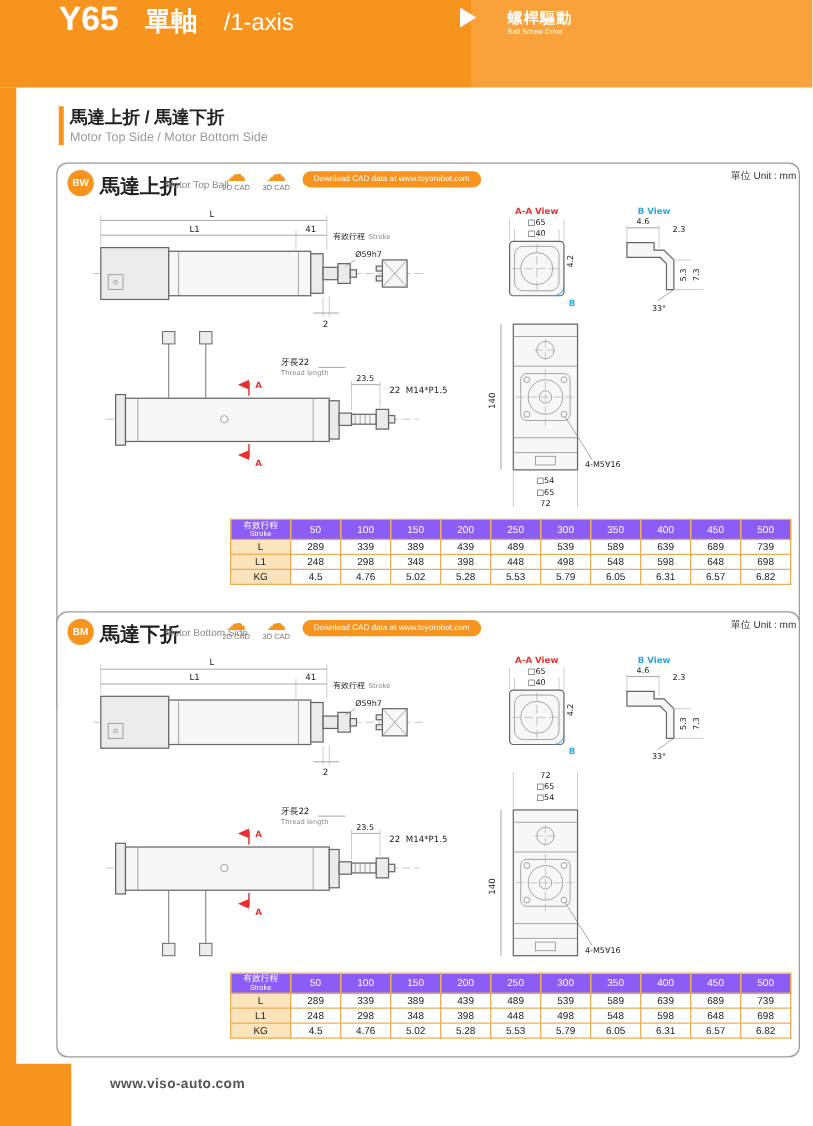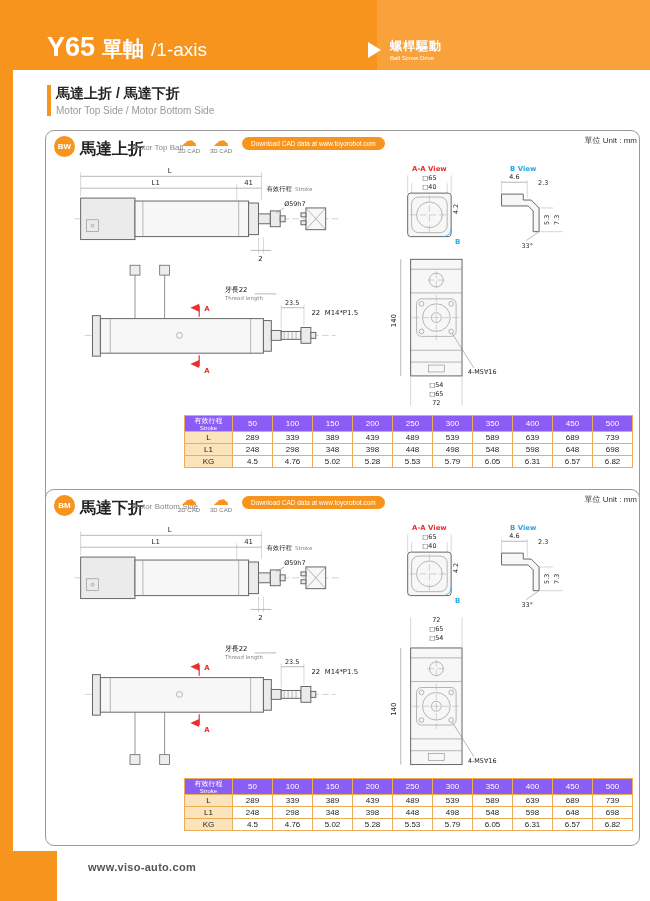--- a/index.html
+++ b/index.html
@@ -3,25 +3,25 @@
 <meta charset="utf-8">
 <style>
   *{margin:0;padding:0;box-sizing:border-box}
   body{background:#ffffff}
   .page{position:relative;width:650px;height:901px;background:#fff;overflow:hidden;
         font-family:"Liberation Sans","DejaVu Sans",sans-serif}
 
   
   .topbar{position:absolute;left:0;top:0;width:650px;height:70px;
           background:linear-gradient(90deg,#F7941E 0 58%,#F9A13A 58% 100%)}
-  .brand{position:absolute;left:47px;top:32px;display:flex;align-items:baseline;gap:7px;color:#fff}
+  .brand{position:absolute;left:47px;top:0;display:flex;align-items:baseline;gap:21px;color:#fff}
   .brand .model{font-size:27px;font-weight:bold}
   .brand .cn{font-size:21px;font-weight:bold}
   .brand .axis{font-size:19px}
-  .drive{position:absolute;left:368px;top:38px;display:flex;align-items:center;gap:9px;color:#fff}
+  .drive{position:absolute;left:368px;top:6px;display:flex;gap:25px;color:#fff}
   .tri{width:0;height:0;border-left:13px solid #fff;border-top:8px solid transparent;border-bottom:8px solid transparent}
   .drive-cn{font-size:12px;font-weight:bold;letter-spacing:1px}
   .drive-en{font-size:6px}
 
   .left-strip{position:absolute;left:0;top:70px;width:13px;height:831px;background:#F7941E}
 
   
   .section-head{position:absolute;left:47px;top:85px;border-left:4px solid #F7941E;padding-left:5px}
   .sh-cn{font-size:14px;font-weight:bold;color:#222}
   .sh-en{font-size:10px;color:#9a9a9a;margin-top:2px}

